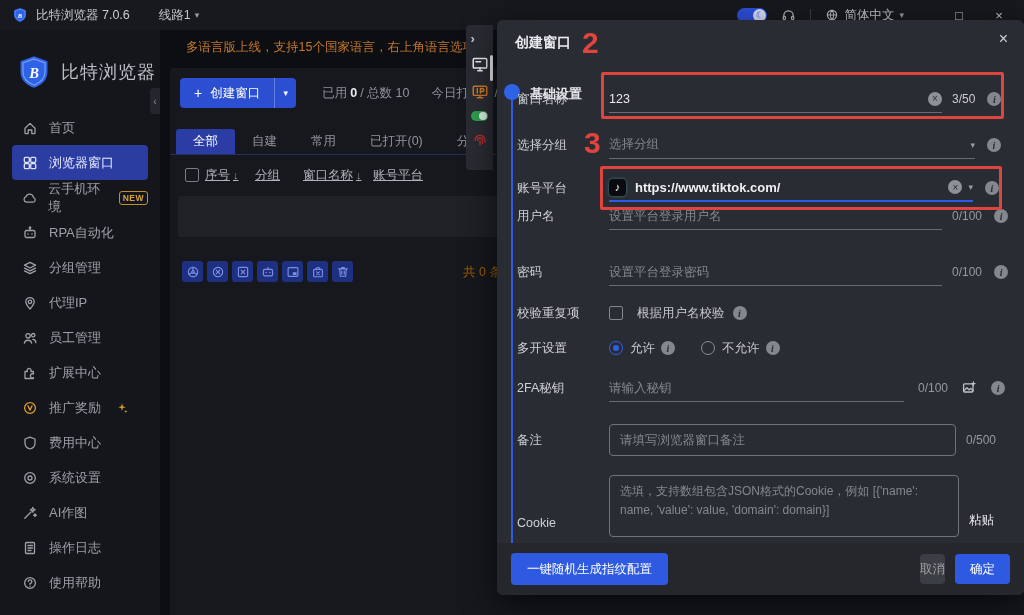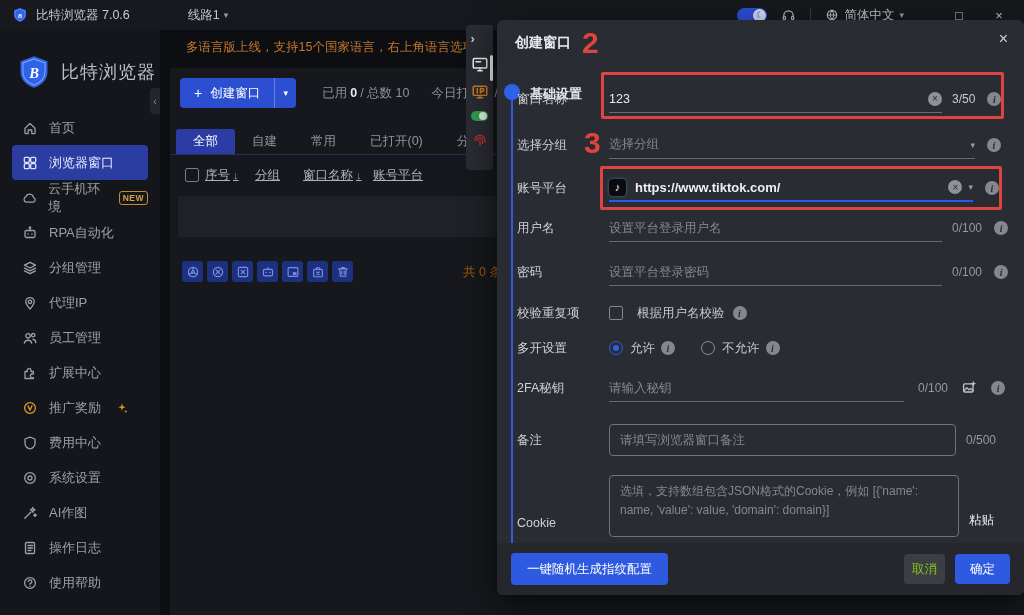--- a/index.html
+++ b/index.html
@@ -4,21 +4,21 @@
 <style>
   * { margin:0; padding:0; box-sizing:border-box; }
   html,body { width:1024px; height:615px; overflow:hidden; }
   body { position:relative; background:#0c0e12; font-family:"Liberation Sans","DejaVu Sans",sans-serif; font-size:12px; color:#c6c9ce; }
   .ic { display:inline-flex; align-items:center; justify-content:center; line-height:1; }
   .ic svg { display:block; }
 
   
   .titlebar { position:absolute; left:0; top:0; width:1024px; height:30px; background:#17191e; display:flex; align-items:center; padding:0 12px; color:#c9cbd0; font-size:12.5px; z-index:10; }
   .tb-logo { width:16px; height:16px; margin-right:8px; }
-  .tb-line { margin-left:58px; color:#c3c6cb; display:flex; align-items:center; gap:4px; cursor:pointer; }
+  .tb-line { margin-left:29px; color:#c3c6cb; display:flex; align-items:center; gap:4px; cursor:pointer; }
   .tb-caret { font-size:9px; color:#9a9da3; }
   .tb-spacer { flex:1; }
   .tb-right { display:flex; align-items:center; gap:14px; }
   .toggle { width:30px; height:15px; border-radius:8px; background:#2c50d8; position:relative; cursor:pointer; }
   .toggle .knob { position:absolute; right:1px; top:1px; width:13px; height:13px; border-radius:50%; background:#d7def8; color:#2c50d8; font-size:9px; display:flex; align-items:center; justify-content:center; }
   .tb-sep { width:1px; height:13px; background:#3a3d44; }
   .tb-lang { display:flex; align-items:center; gap:5px; cursor:pointer; color:#c3c6cb; }
   .winbtn { width:26px; text-align:center; color:#c3c6cb; font-size:13px; cursor:pointer; }
 
   
@@ -101,21 +101,21 @@
   .radio { width:14px; height:14px; border-radius:50%; border:1.5px solid #8a8d93; position:relative; cursor:pointer; flex:none; }
   .radio.sel { border-color:#2e5fe8; }
   .radio.sel::after { content:""; position:absolute; left:2.5px; top:2.5px; width:6px; height:6px; border-radius:50%; background:#2e5fe8; }
   .scan-ic { color:#bfc2c8; width:16px; height:16px; margin-left:13px; cursor:pointer; }
   .boxed-input { width:347px; height:32px; border:1px solid #70737a; border-radius:4px; background:transparent; color:#e9ebee; font-size:12.5px; padding:12px 10px; outline:none; font-family:inherit; }
   .cookie-box { width:350px; height:62px; border:1px solid #70737a; border-radius:4px; background:transparent; color:#e9ebee; font-size:12px; padding:6px 10px; outline:none; resize:none; font-family:inherit; line-height:1.55; }
   .paste { margin-left:10px; color:#e8eaed; font-size:12.5px; align-self:flex-end; margin-bottom:8px; cursor:pointer; }
   .m-footer { position:absolute; left:0; bottom:0; width:100%; height:52px; background:#25272c; border-radius:0 0 6px 6px; display:flex; align-items:center; padding:0 14px; }
   .gen-btn { height:32px; background:#2d5ae0; color:#fff; border:none; border-radius:4px; padding:0 16px; font-size:12.5px; cursor:pointer; font-family:inherit; }
   .f-spacer { flex:1; }
-  .cancel-btn { height:30px; background:#3b3e45; color:#84cc16; border:none; border-radius:4px; padding:0 8px; font-size:12.5px; cursor:pointer; font-family:inherit; }
+  .cancel-btn { height:30px; background:#3b3e45; color:#a3a3a3; border:none; border-radius:4px; padding:0 0; font-size:12.5px; cursor:pointer; font-family:inherit; }
   .ok-btn { height:30px; background:#2d5ae0; color:#fff; border:none; border-radius:4px; padding:0 15px; font-size:12.5px; cursor:pointer; margin-left:10px; font-family:inherit; }
 
   
   .anno { position:absolute; z-index:60; pointer-events:none; }
   .anno-num { color:#e0443f; font-size:30px; font-weight:bold; }
   .anno-rect { border:3px solid #e0443f; border-radius:2px; }
 </style>
 </head>
 <body>
 
@@ -503,21 +503,21 @@
       <div class="uwrap pwrap" style="width:364px">
         <span class="tiktok">♪</span>
         <span class="url">https://www.tiktok.com/</span>
         <span class="clear-ic">×</span>
         <span class="sel-caret">▾</span>
       </div>
       <span class="info-ic">i</span>
     </div>
   </div>
 
-  <div class="mrow" style="top:192px">
+  <div class="mrow" style="top:180px">
     <span class="mlabel">用户名</span>
     <div class="mctrl">
       <div class="uwrap" style="width:333px">
         <input placeholder="设置平台登录用户名" style="">
       </div>
       <span class="counter">0/100</span>
       <span class="info-ic">i</span>
     </div>
   </div>
 

